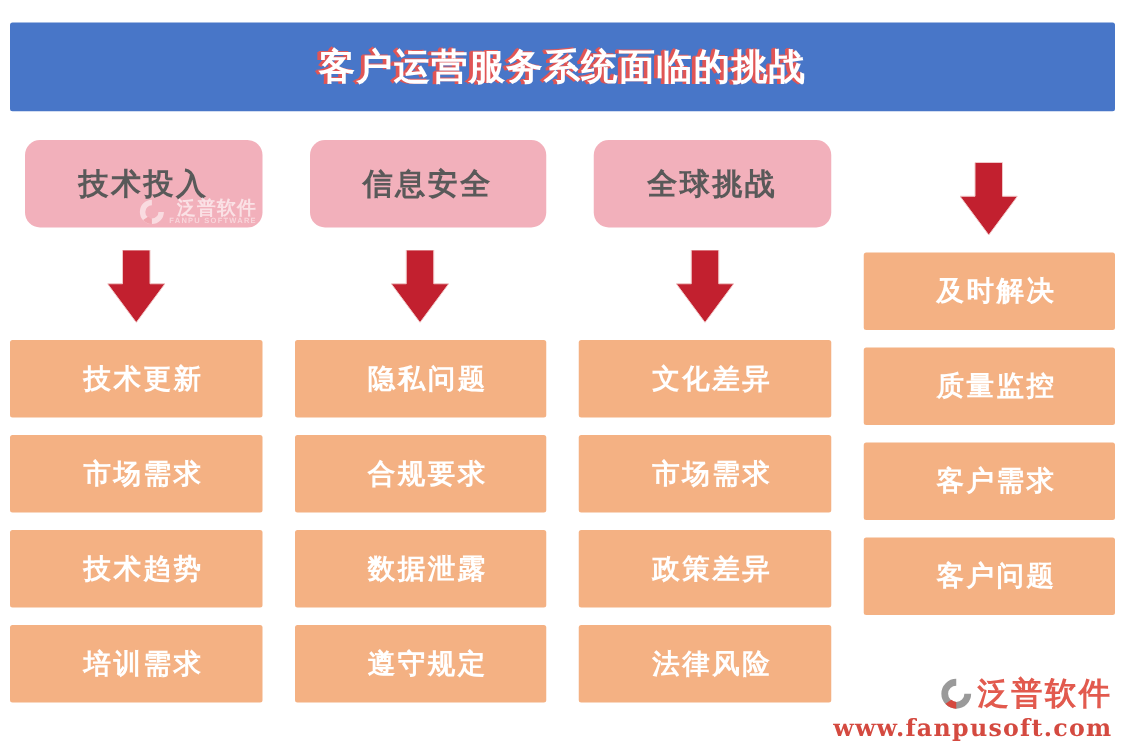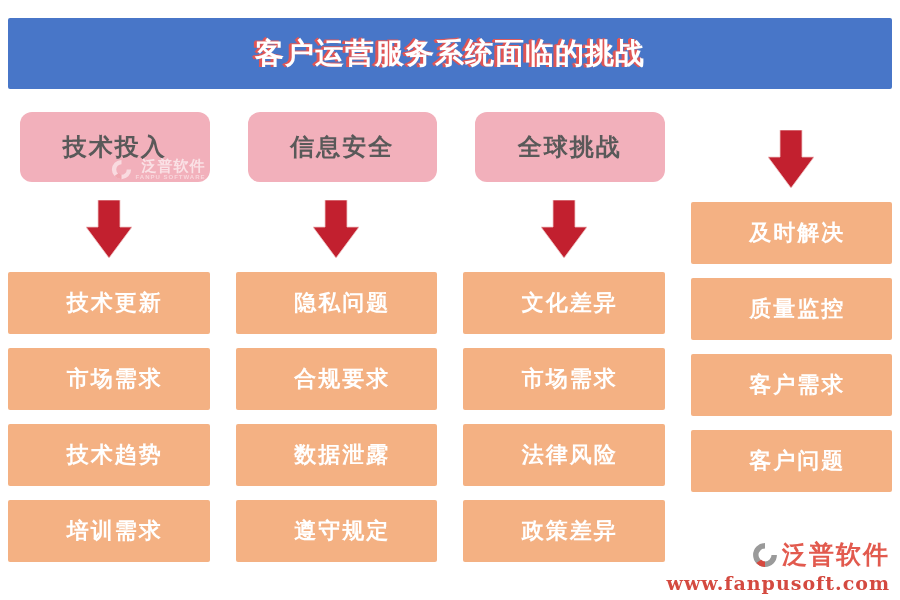--- a/index.html
+++ b/index.html
@@ -141,24 +141,24 @@
           <polygon points="12,0 34,0 34,27 46,27 23,58 0,27 12,27" fill="#c2202f" stroke="#f0c7c7" stroke-width="0.8"></polygon>
         </svg>
       </div>
       <div class="item">
           <span>文化差异</span>
         </div>
       <div class="item">
           <span>市场需求</span>
         </div>
       <div class="item">
-          <span>法律风险</span>
+          <span>政策差异</span>
         </div>
       <div class="item">
-          <span>政策差异</span>
+          <span>法律风险</span>
         </div>
     </div>
 
     <div class="col">
       <div class="arrow-wrap">
         <svg width="46" height="58" viewBox="0 0 46 58">
           <polygon points="12,0 34,0 34,27 46,27 23,58 0,27 12,27" fill="#c2202f" stroke="#f0c7c7" stroke-width="0.8"></polygon>
         </svg>
       </div>
       <div class="item">

